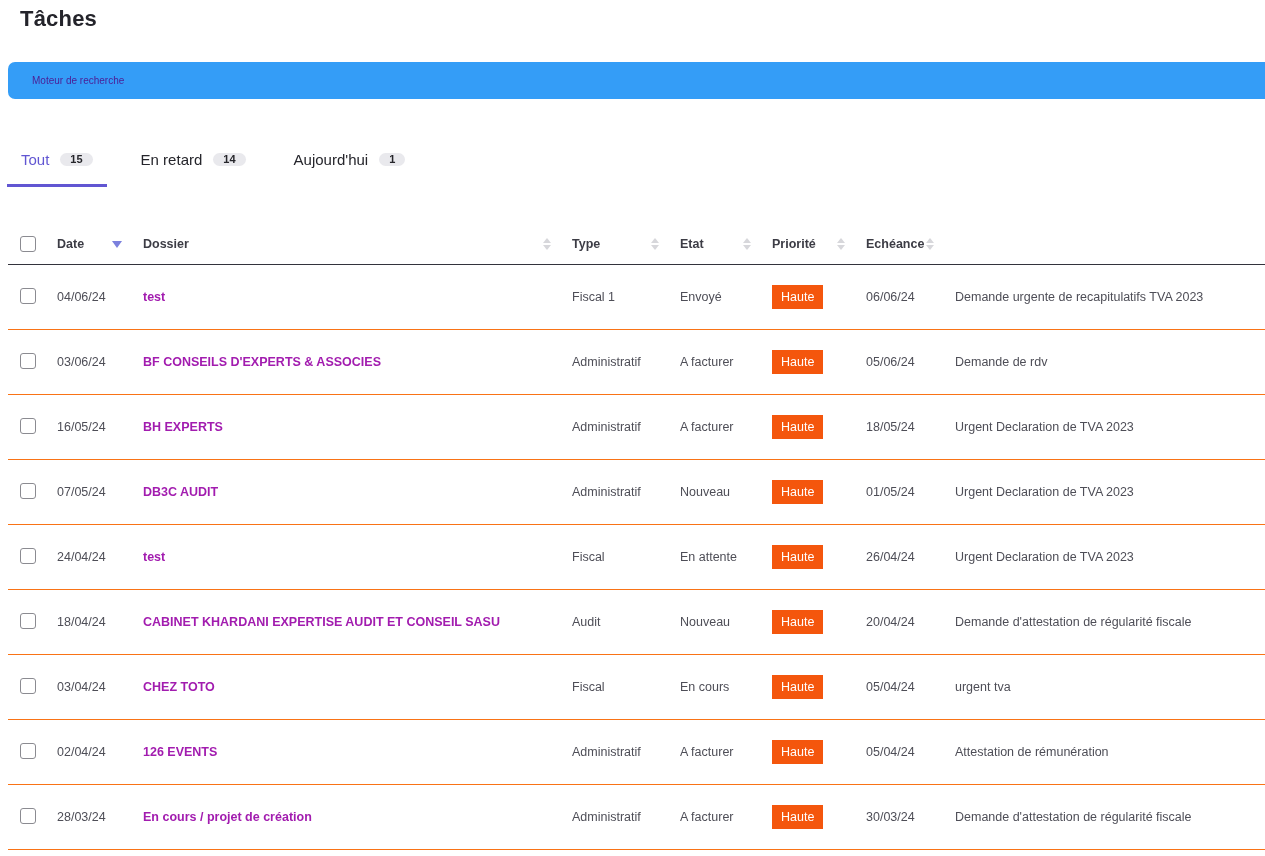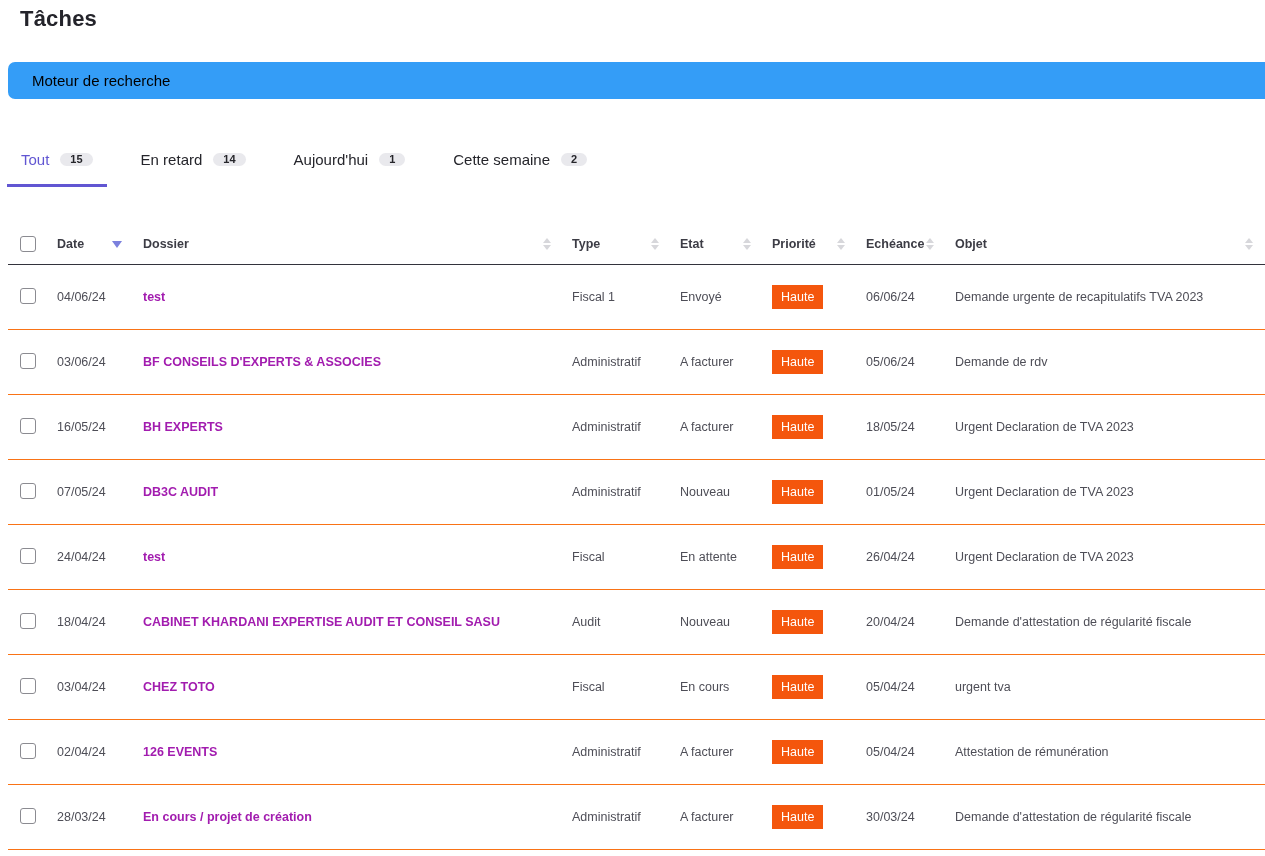--- a/index.html
+++ b/index.html
@@ -21,21 +21,21 @@
   
   .search-banner {
     position: absolute; top: 62px; left: 8px; right: 0;
     height: 37px;
     background: var(--accent_blue, #349df7);
     border-radius: 7px 0 0 7px;
     display: flex; align-items: center;
     padding-left: 24px;
     cursor: pointer;
   }
-  .search-banner-label { color: #000000; font-size: 15px; }
+  .search-banner-label { color: #4c1d95; font-size: 10px; }
 
   
   .tabs { position: absolute; top: 147px; left: 7px; display: flex; }
   .tab {
     display: flex; align-items: center; gap: 11px;
     padding: 4px 14px 16px 14px;
     margin-right: 20px;
     font-size: 15px; color: #25252b;
     border-bottom: 3px solid transparent;
     cursor: pointer; white-space: nowrap;
@@ -126,24 +126,20 @@
       <span class="tab-badge">15</span>
     </div>
     <div class="tab">
       <span class="tab-label">En retard</span>
       <span class="tab-badge">14</span>
     </div>
     <div class="tab">
       <span class="tab-label">Aujourd'hui</span>
       <span class="tab-badge">1</span>
     </div>
-    <div class="tab">
-      <span class="tab-label">Cette semaine</span>
-      <span class="tab-badge">2</span>
-    </div>
   </div>
 
   <div class="table">
     <div class="thead">
       <div class="th c-check">
         <span class="checkbox"></span>
       </div>
       <div class="th">
         <span>Date</span>
         <span class="sort-active-down"></span>
@@ -176,27 +172,20 @@
             <span class="tri-down"></span>
           </span>
       </div>
       <div class="th">
         <span>Echéance</span>
         <span class="sort-neutral">
             <span class="tri-up"></span>
             <span class="tri-down"></span>
           </span>
       </div>
-      <div class="th">
-        <span>Objet</span>
-        <span class="sort-neutral">
-            <span class="tri-up"></span>
-            <span class="tri-down"></span>
-          </span>
-      </div>
     </div>
     <div>
   <div class="trow">
     <div class="cell c-check">
       <span class="checkbox"></span>
     </div>
     <div class="cell c-date">04/06/24</div>
     <div class="cell c-dossier">test</div>
     <div class="cell c-type">Fiscal 1</div>
     <div class="cell c-etat">Envoyé</div>

